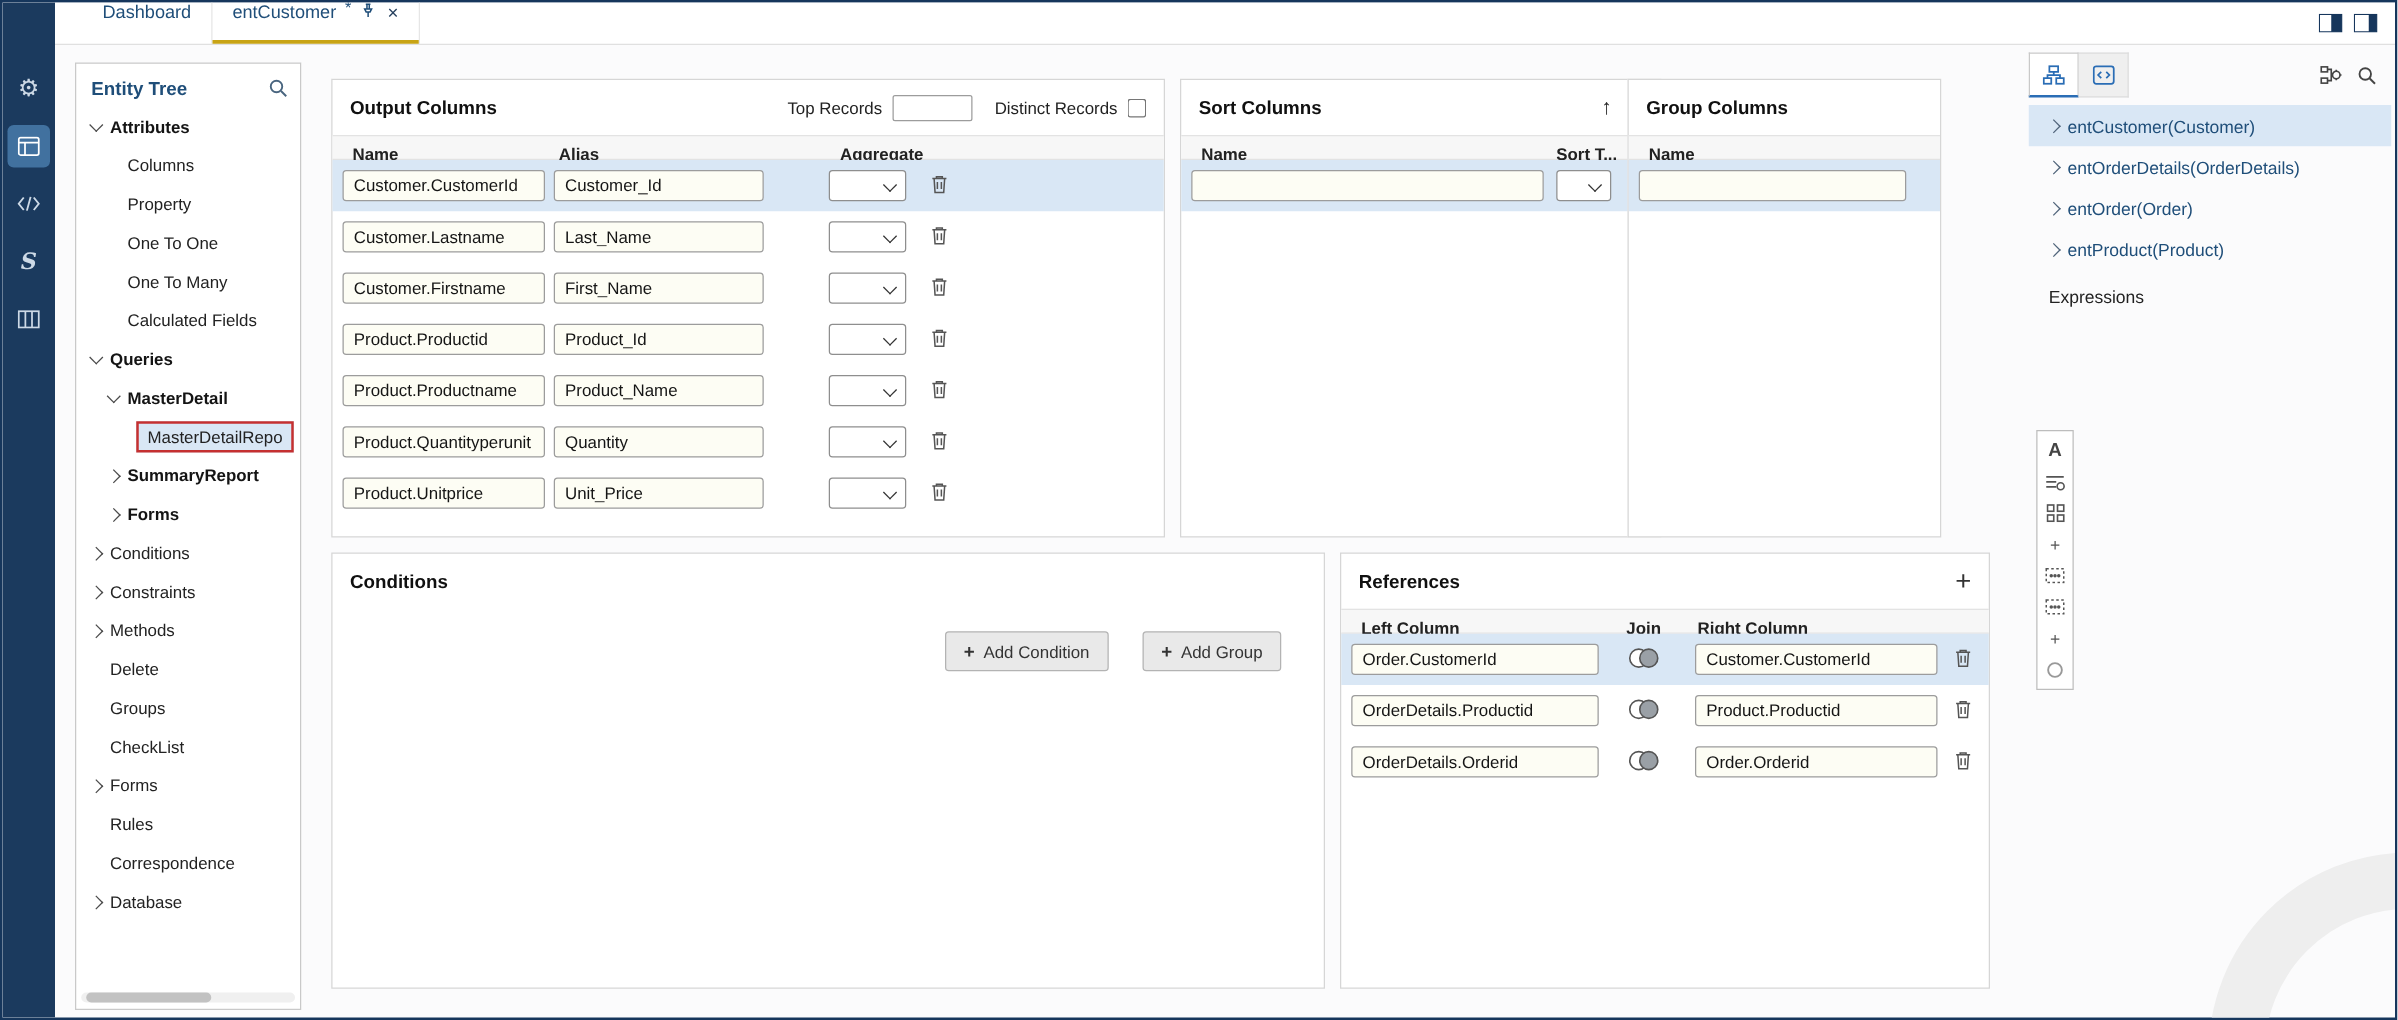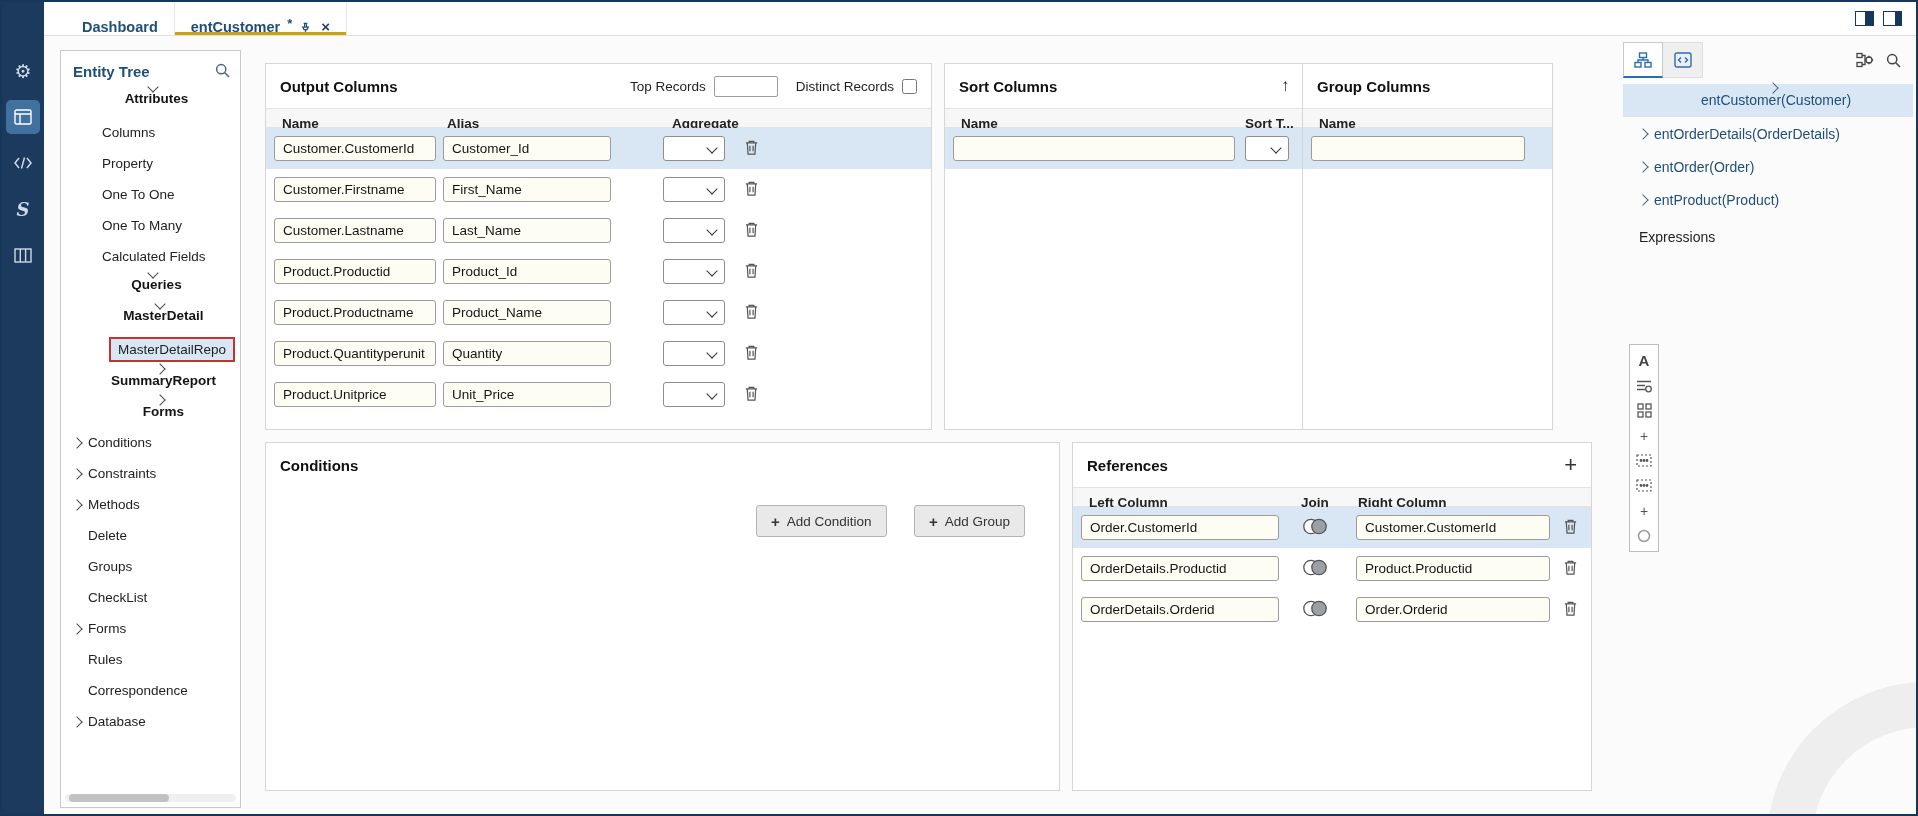--- a/index.html
+++ b/index.html
@@ -20,22 +20,22 @@
   .side-icon .glyph { position: relative; z-index: 1; }
   .side-icon svg { position: relative; z-index: 1; }
   .side-icon.active::before { content: ""; position: absolute; inset: 6px 4px;
                background: #41719f; border-radius: 5px; }
   .glyph.script { font-family: "DejaVu Serif", serif; font-style: italic; font-weight: bold; font-size: 18px; }
 
   
   .topbar { position: absolute; left: 42px; top: 0; right: 0; height: 34px;
             background: #fff; border-bottom: 1px solid #e0e0e0; display: flex;
             align-items: stretch; z-index: 5; }
-  .tab { display: flex; align-items: flex-end; gap: 7px; padding: 0 16px;
-         font-size: 14.5px; color: #1f4e79; font-weight: 700; cursor: pointer; }
+  .tab { display: flex; align-items: flex-start; gap: 7px; padding: 0 16px;
+         font-size: 14.5px; color: #1f4e79; font-weight: 400; cursor: pointer; }
   .tab.dash { margin-left: 22px; }
   .tab.active { position: relative; border-left: 1px solid #e6e6e6; border-right: 1px solid #e6e6e6; }
   .tab.active::after { content: ""; position: absolute; left: 0; right: 0; bottom: 0;
          height: 3px; background: #c8a415; }
   .tab .mod { position: relative; top: -4px; font-size: 13px; }
   .tab .close { font-size: 15px; color: #27415f; margin-left: 2px; }
   .win-icons { margin-left: auto; display: flex; align-items: center; gap: 9px; padding-right: 14px; }
 
   
   .tree-panel { position: absolute; left: 58px; top: 48px; width: 181px; height: 758px;
@@ -43,21 +43,21 @@
   .tree-head { display: flex; align-items: flex-start; padding: 12px 10px 6px 12px; }
   .tree-title { font-size: 15px; font-weight: 600; color: #1f4e79; flex: 1; }
   .tree-item { display: flex; align-items: center; height: 31px; font-size: 13.5px;
                color: #222; cursor: pointer; white-space: nowrap; }
   .lvl-0 { padding-left: 12px; } .lvl-1 { padding-left: 26px; } .lvl-2 { padding-left: 40px; }
   .chev { width: 8px; height: 8px; margin-right: 7px; flex: none; visibility: hidden;
           border-right: 1.6px solid #4a4a4a; border-bottom: 1.6px solid #4a4a4a;
           transform: rotate(-45deg); }
   .chev-down { visibility: visible; transform: rotate(45deg); margin-top: -3px; }
   .chev-right { visibility: visible; transform: rotate(-45deg); }
-  .tree-item.bold { font-weight: 700; color: #141414; flex-direction: column; }
+  .tree-item.bold { font-weight: 700; color: #141414; }
   .tree-item.selected .lbl { border: 2px solid #c53030; background: #d9e7f5;
           padding: 3px 7px; margin-left: -7px; }
   .hscroll { position: absolute; left: 4px; right: 4px; bottom: 5px; height: 8px;
              background: #f0f0f0; border-radius: 4px; }
   .hscroll .thumb { position: absolute; left: 4px; top: 0; width: 100px; height: 8px;
              background: #c2c2c2; border-radius: 4px; }
 
   
   .panel { position: absolute; background: #fff; border: 1px solid #d6d6d6; }
   .panel-head { display: flex; align-items: center; height: 44px; padding: 0 14px; }
@@ -126,21 +126,21 @@
   .right-head { display: flex; align-items: flex-start; height: 42px; }
   .rtab { width: 40px; height: 36px; display: flex; align-items: center; justify-content: center; cursor: pointer; }
   .rtab.on { background: #fff; border: 1px solid #c9c9c9; border-bottom: 2px solid #2a6db5; }
   .rtab.off { background: #efefef; border: 1px solid #dddddd; border-left: none; }
   .right-tools { margin-left: auto; display: flex; align-items: center; gap: 12px;
                  padding: 10px 12px 0 0; }
   .right-tools > span { cursor: pointer; display: flex; }
   .ent-row { display: flex; align-items: center; height: 33px; padding-left: 16px;
              font-size: 14px; color: #1f4e79; font-weight: 500; cursor: pointer; }
   .ent-row .chev { border-color: #50647a; }
-  .ent-row.selected { background: #d9e7f5; flex-direction: column; }
+  .ent-row.selected { background: #d9e7f5; }
   .expressions { padding: 13px 0 0 16px; font-size: 14px; color: #222; cursor: pointer; }
   .palette { position: absolute; left: 6px; top: 302px; width: 30px; border: 1px solid #bdbdbd;
              background: #fff; display: flex; flex-direction: column; align-items: center; padding: 3px 0; }
   .pal-icon { height: 25px; width: 100%; display: flex; align-items: center; justify-content: center;
               color: #555; font-size: 14px; cursor: pointer; }
   .pal-icon.txt { font-weight: 600; font-size: 15px; color: #444; }
 
   .watermark { position: absolute; left: 1765px; top: 680px; width: 320px; height: 320px;
                border-radius: 50%; border: 45px solid #eeeeee; z-index: 0; }
 </style>
@@ -343,33 +343,33 @@
           <input class="tfield f-alias" value="Customer_Id" style="">
           <div class="dd f-agg"></div>
           <span class="trash">
             <svg viewBox="0 0 16 18" width="15" height="17">
               <path d="M2 4h12M5.5 4V2.5h5V4M3.5 4l.8 12h7.4l.8-12M6.3 7v6M9.7 7v6" fill="none" stroke="#555" stroke-width="1.3"></path>
             </svg>
           </span>
         </li>
 
         <li class="grid-row out-row">
+          <input class="tfield f-name" value="Customer.Lastname" style="">
+          <input class="tfield f-alias" value="Last_Name" style="">
+          <div class="dd f-agg"></div>
+          <span class="trash">
+            <svg viewBox="0 0 16 18" width="15" height="17">
+              <path d="M2 4h12M5.5 4V2.5h5V4M3.5 4l.8 12h7.4l.8-12M6.3 7v6M9.7 7v6" fill="none" stroke="#555" stroke-width="1.3"></path>
+            </svg>
+          </span>
+        </li>
+
+        <li class="grid-row out-row">
           <input class="tfield f-name" value="Customer.Firstname" style="">
           <input class="tfield f-alias" value="First_Name" style="">
-          <div class="dd f-agg"></div>
-          <span class="trash">
-            <svg viewBox="0 0 16 18" width="15" height="17">
-              <path d="M2 4h12M5.5 4V2.5h5V4M3.5 4l.8 12h7.4l.8-12M6.3 7v6M9.7 7v6" fill="none" stroke="#555" stroke-width="1.3"></path>
-            </svg>
-          </span>
-        </li>
-
-        <li class="grid-row out-row">
-          <input class="tfield f-name" value="Customer.Lastname" style="">
-          <input class="tfield f-alias" value="Last_Name" style="">
           <div class="dd f-agg"></div>
           <span class="trash">
             <svg viewBox="0 0 16 18" width="15" height="17">
               <path d="M2 4h12M5.5 4V2.5h5V4M3.5 4l.8 12h7.4l.8-12M6.3 7v6M9.7 7v6" fill="none" stroke="#555" stroke-width="1.3"></path>
             </svg>
           </span>
         </li>
 
         <li class="grid-row out-row">
           <input class="tfield f-name" value="Product.Productid" style="">

